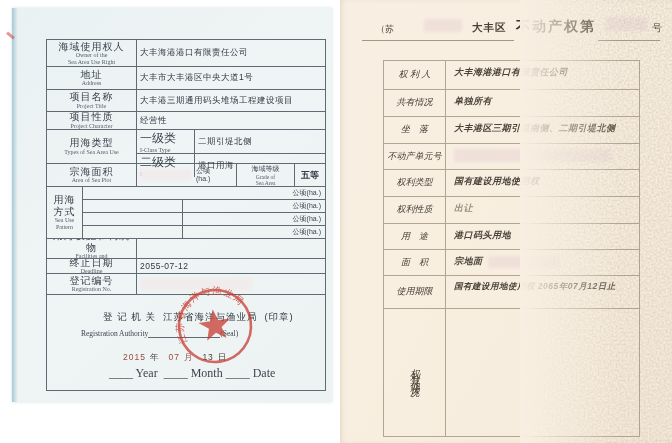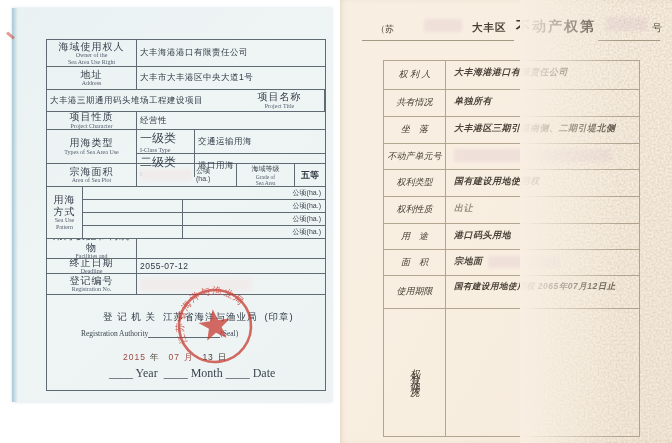--- a/index.html
+++ b/index.html
@@ -127,25 +127,25 @@
 
       <div class="lrow" style="height:23px">
         <div class="lc lab">
           <div class="cn">地址</div>
           <div class="en">Address</div>
         </div>
         <div class="lc val">大丰市大丰港区中央大道1号</div>
       </div>
 
       <div class="lrow" style="height:22px">
-        <div class="lc val">大丰港三期通用码头堆场工程建设项目</div>
         <div class="lc lab">
           <div class="cn">项目名称</div>
           <div class="en">Project Title</div>
         </div>
+        <div class="lc val">大丰港三期通用码头堆场工程建设项目</div>
       </div>
 
       <div class="lrow" style="height:18px">
         <div class="lc lab">
           <div class="cn">项目性质</div>
           <div class="en">Project Character</div>
         </div>
         <div class="lc val">经营性</div>
       </div>
 
@@ -153,21 +153,21 @@
         <div class="lc lab">
           <div class="cn">用海类型</div>
           <div class="en">Types of Sea Area Use</div>
         </div>
         <div class="subcol">
           <div class="subrow">
             <div class="subl">
               <div class="cn">一级类</div>
               <div class="en">I-Class Type</div>
             </div>
-            <div class="lc val">交通运输用海</div>
+            <div class="lc val">二期引堤北侧</div>
           </div>
           <div class="subrow">
             <div class="subl">
               <div class="cn">二级类</div>
               <div class="en">II-Class Type</div>
             </div>
             <div class="lc val">港口用海</div>
           </div>
         </div>
       </div>

